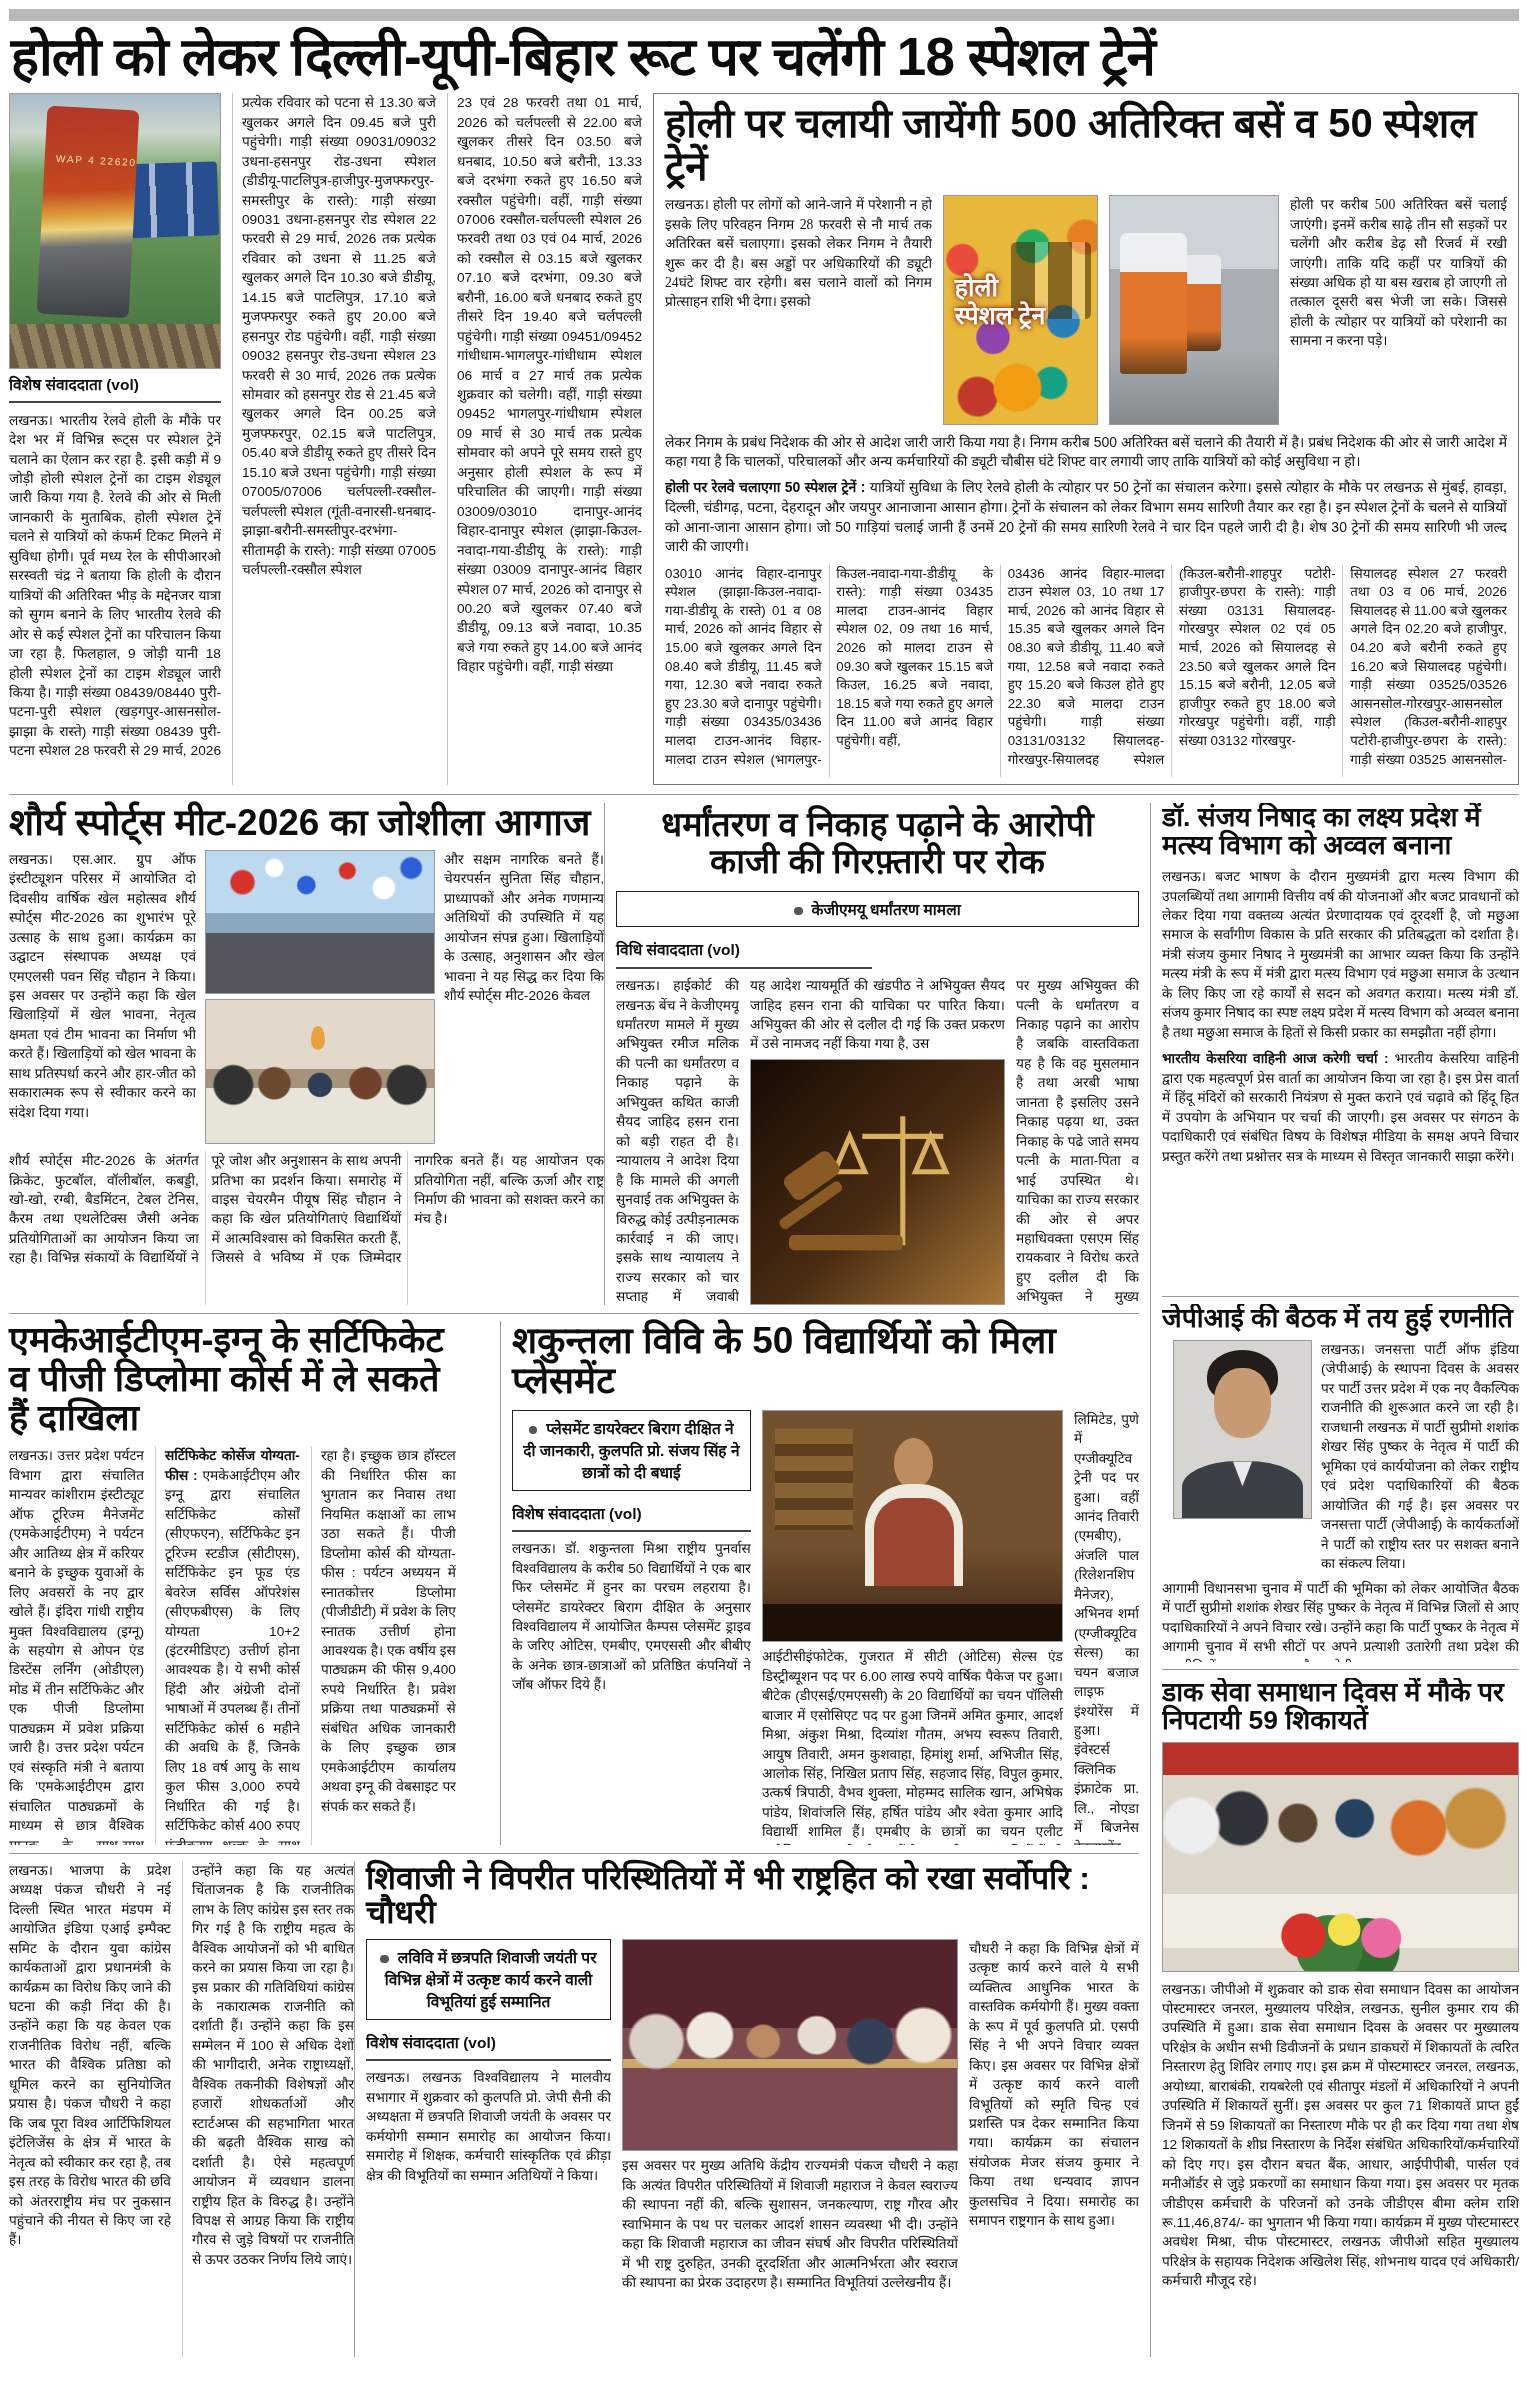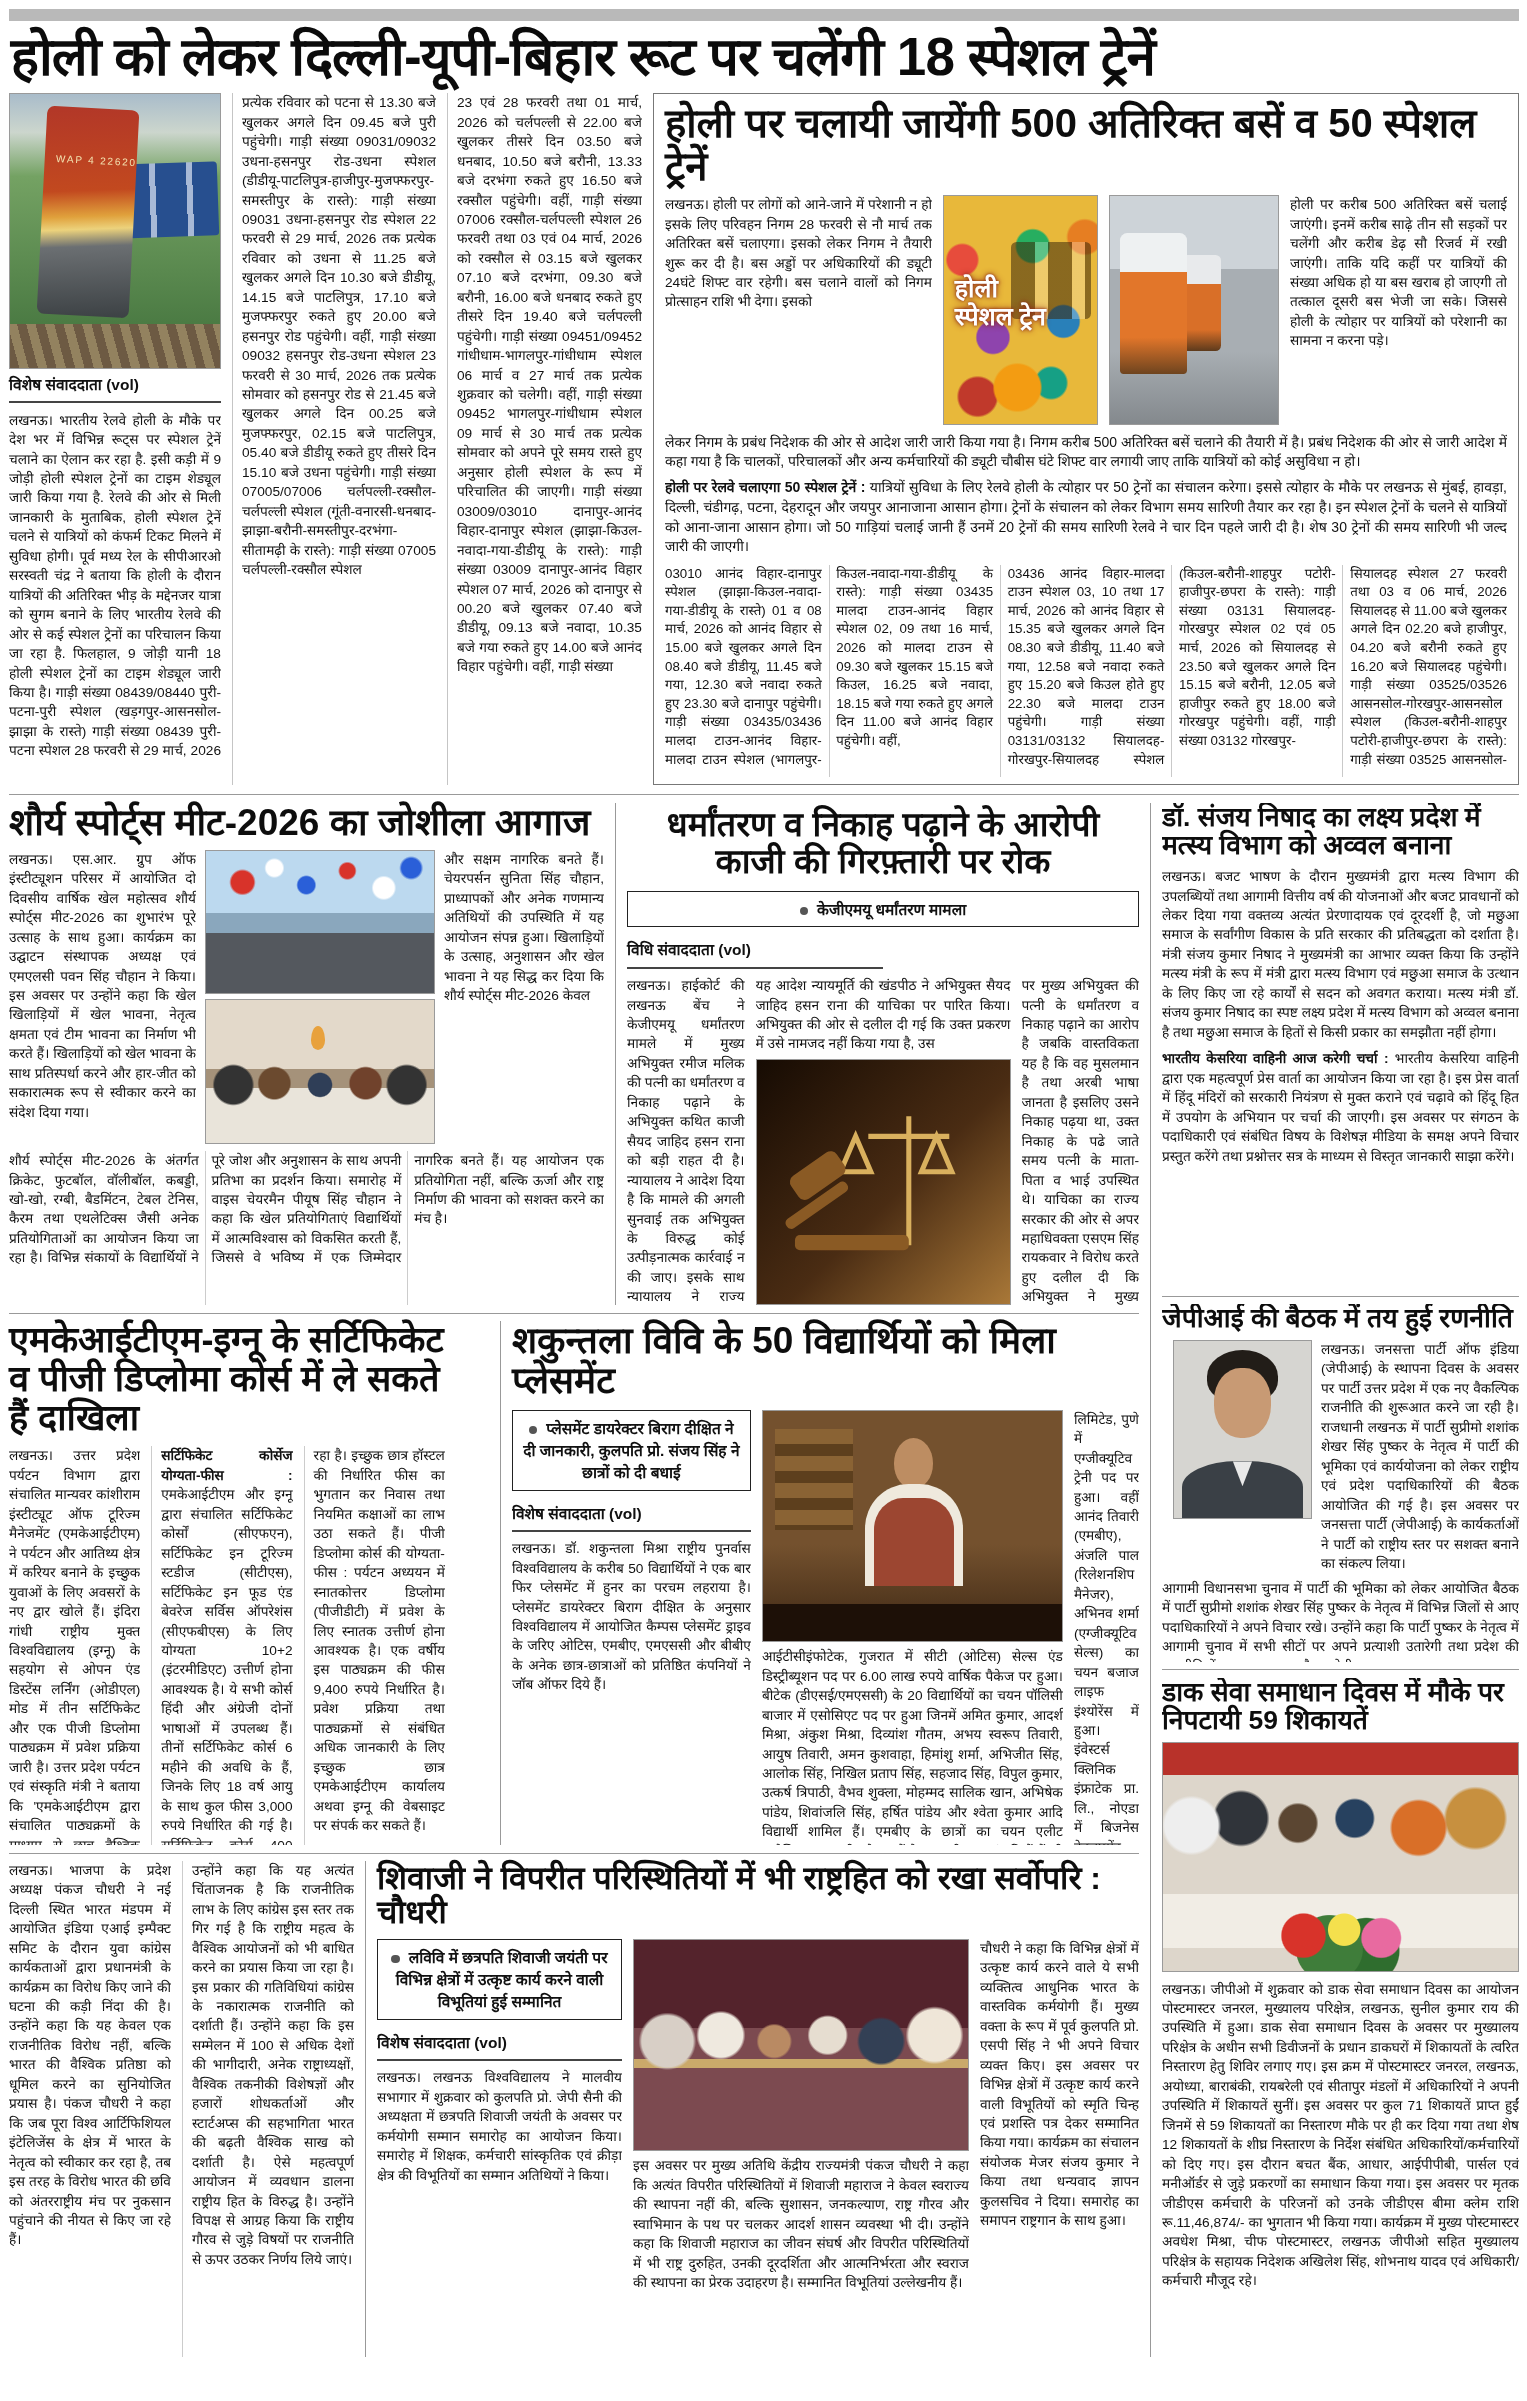--- a/index.html
+++ b/index.html
@@ -30,36 +30,36 @@
   .kicker .dot { display:inline-block; width:8.2px; height:8.2px; background:#555; border-radius:50%; margin-right:9px; vertical-align:middle; }
   .hr { border-top:0.9px solid #999; margin:7.3px 0; }
 
   
   .top { display:flex; gap:11px; height:692px; }
   .top .c1 { width:212px; }
   .top .c2 { width:204px; border-left:0.9px solid #c5c5c5; padding-left:9px; }
   .top .c3 { width:195px; border-left:0.9px solid #c5c5c5; padding-left:9px; }
   .holibox { flex:1; border:1.8px solid #777; padding:7.3px 11px; display:flex; flex-direction:column; }
   .holibox h2 { font-size:40px; margin-bottom:7.3px; }
-  .hbrow { display:flex; gap:11px; height:230px; }
+  .hbrow { display:flex; gap:11px; height:230px;font-family:Liberation Serif, serif; }
   .hbrow .intro { width:267px; }
   .hbrow .trainph { flex:1; }
   .hbrow .busph { width:170px; }
   .hbrow .sidecol { width:217px; }
   .hb-after { margin-top:7.3px; font-size:14px; }
   .hb-rail { margin-top:5.5px; font-size:14px; }
   .ttcols { margin-top:7.3px; column-count:5; column-gap:14.6px; column-rule:0.9px solid #c9c9c9;
             font-size:13.3px; line-height:1.4; text-align:justify; height:212px; overflow:hidden; }
 
   
   .lower { display:flex; gap:11px; margin-top:9px; border-top:0.9px solid #999; padding-top:7.3px; height:1563px; }
   .lower-left { width:1130px; display:flex; flex-direction:column; }
   .rail { flex:1; border-left:0.9px solid #999; padding-left:11px; display:flex; flex-direction:column; overflow:hidden; }
 
-  .band { display:flex; gap:11px; }
+  .band { display:flex; }
   .band1 { height:511px; border-bottom:0.9px solid #999; padding-bottom:7.3px; }
   .band2 { height:540px; border-bottom:0.9px solid #999; padding:7.3px 0; }
   .band3 { flex:1; padding-top:7.3px; }
 
   .art-shaurya { width:595px; display:flex; flex-direction:column; }
   .art-shaurya h2 { font-size:37px; margin-bottom:7.3px; }
   .sh-row { display:flex; gap:9px; height:294px; }
   .sh-row .scol { width:187px; }
   .sh-photos { width:230px; display:flex; flex-direction:column; gap:5.5px; }
   .sh-bottom { column-count:3; column-gap:12.8px; column-rule:0.9px solid #ccc; flex:1; margin-top:7.3px; overflow:hidden; }

